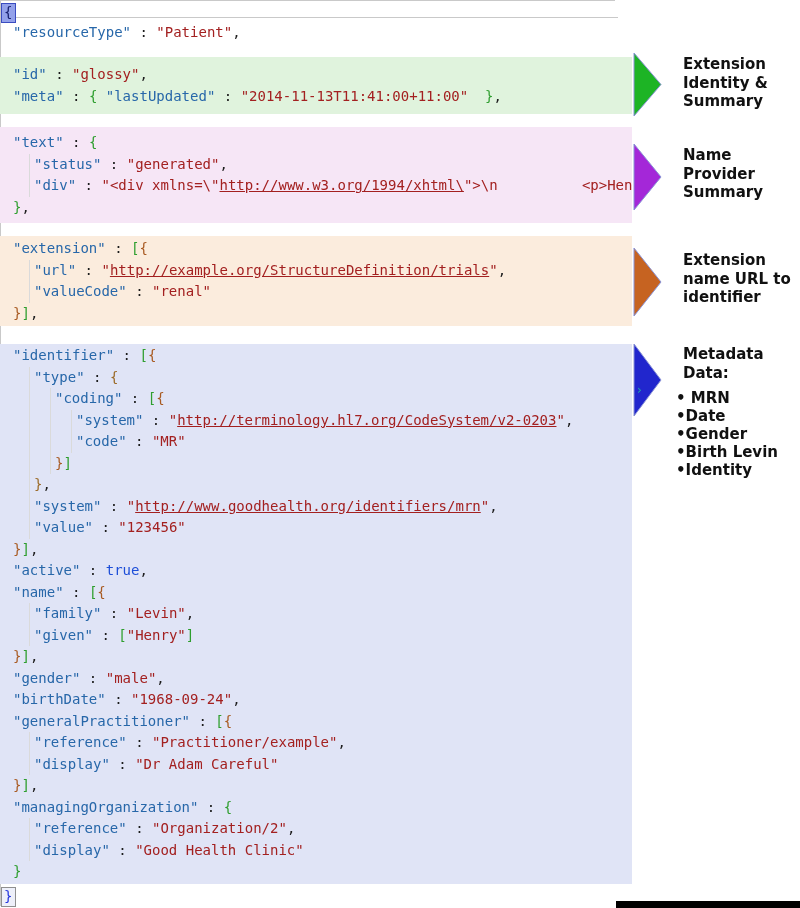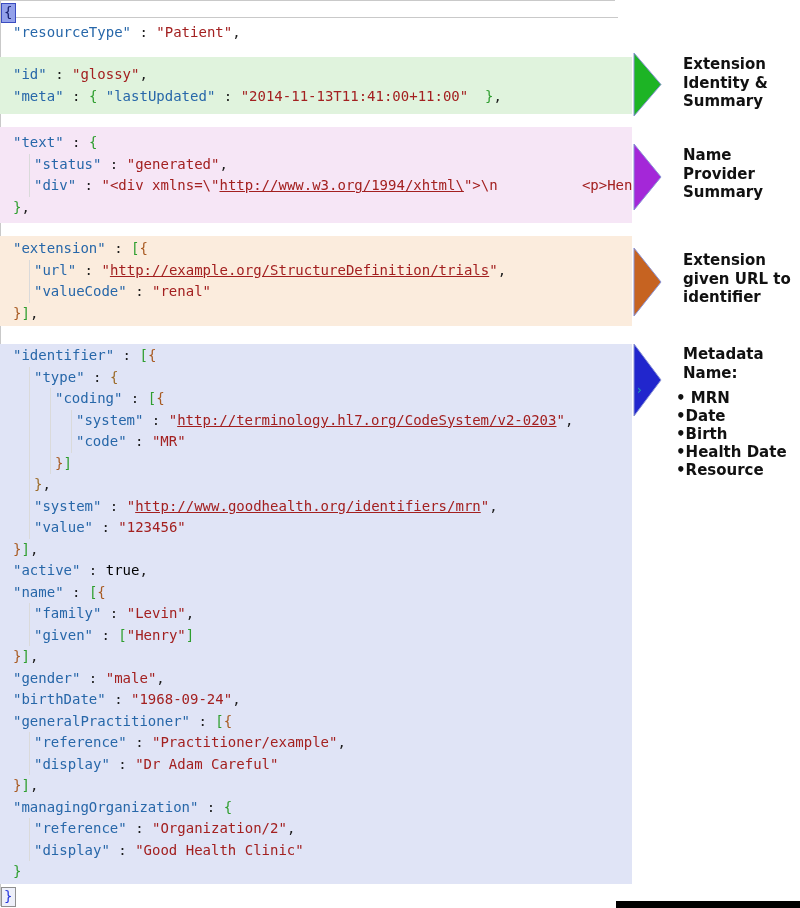--- a/index.html
+++ b/index.html
@@ -11,21 +11,21 @@
   .cline{position:relative;height:21.5px;line-height:21.5px;font-size:14px;white-space:pre;}
   .guide{position:absolute;top:0;bottom:0;width:1px;background:#dadada;}
   .tok{white-space:pre;}
   .tok.k{color:#2767a9;}
   .tok.s{color:#a32020;}
   .tok.u{color:#a32020;text-decoration:underline;}
   .tok.p{color:#1c1c1c;}
   .tok.g{color:#2e9e2e;}
   .tok.o{color:#a85a22;}
   .tok.d{color:#9b6a28;}
-  .tok.w{color:#000000;}
+  .tok.w{color:#1d4ed8;}
   .tok.rb{display:inline-block;color:#16206e;background:#93a1ea;border:1px solid #3a4cc0;
           padding:0 3px 1px 2px;line-height:17px;}
   .cblock.closebox .tok.rb{background:#eef0fa;border-color:#8f8f8f;color:#2233dd;}
   
   .ann-arrow{position:absolute;left:633px;}
   .ann-text{position:absolute;left:683px;font-family:"DejaVu Sans","Liberation Sans",sans-serif;
             font-size:15px;font-weight:bold;color:#111111;line-height:18.5px;white-space:nowrap;}
   .ann-bullets{position:absolute;left:676px;font-family:"DejaVu Sans","Liberation Sans",sans-serif;
             font-size:15px;font-weight:bold;color:#111111;line-height:18px;white-space:nowrap;}
   .chevron{position:absolute;font-size:12px;color:#1fa7a7;font-family:"DejaVu Sans",sans-serif;}
@@ -108,34 +108,34 @@
       <div class="ann-text" style="top: 146px;">
         <div>Name</div>
         <div>Provider</div>
         <div>Summary</div>
       </div>
       <svg width="30" height="70" class="ann-arrow" style="top: 247px;">
         <polygon points="1,1 1,69 28,35" fill="#c66321" stroke="#8a93d6" stroke-width="1"></polygon>
       </svg>
       <div class="ann-text" style="top: 251px;">
         <div>Extension</div>
-        <div>given URL to</div>
+        <div>name URL to</div>
         <div>identifier</div>
       </div>
       <svg width="30" height="74" class="ann-arrow" style="top: 343px;">
         <polygon points="1,1 1,73 28,37" fill="#2126cd" stroke="#8a93d6" stroke-width="1"></polygon>
       </svg>
       <div class="ann-text" style="top: 345px;">
         <div>Metadata</div>
-        <div>Name:</div>
+        <div>Data:</div>
       </div>
       <div class="ann-bullets" style="top: 381px; margin-top: 8px;">
         <div>• MRN</div>
         <div>•Date</div>
-        <div>•Birth</div>
-        <div>•Health Date</div>
-        <div>•Resource</div>
+        <div>•Gender</div>
+        <div>•Birth Levin</div>
+        <div>•Identity</div>
       </div>
       <span class="chevron" style="left: 637px; top: 383px;">›</span>
     </div>
 
   <div id="black-bar" style="left: 616px; top: 901px; width: 184px; height: 7px;"></div>
 </div>
 
 </body></html>

